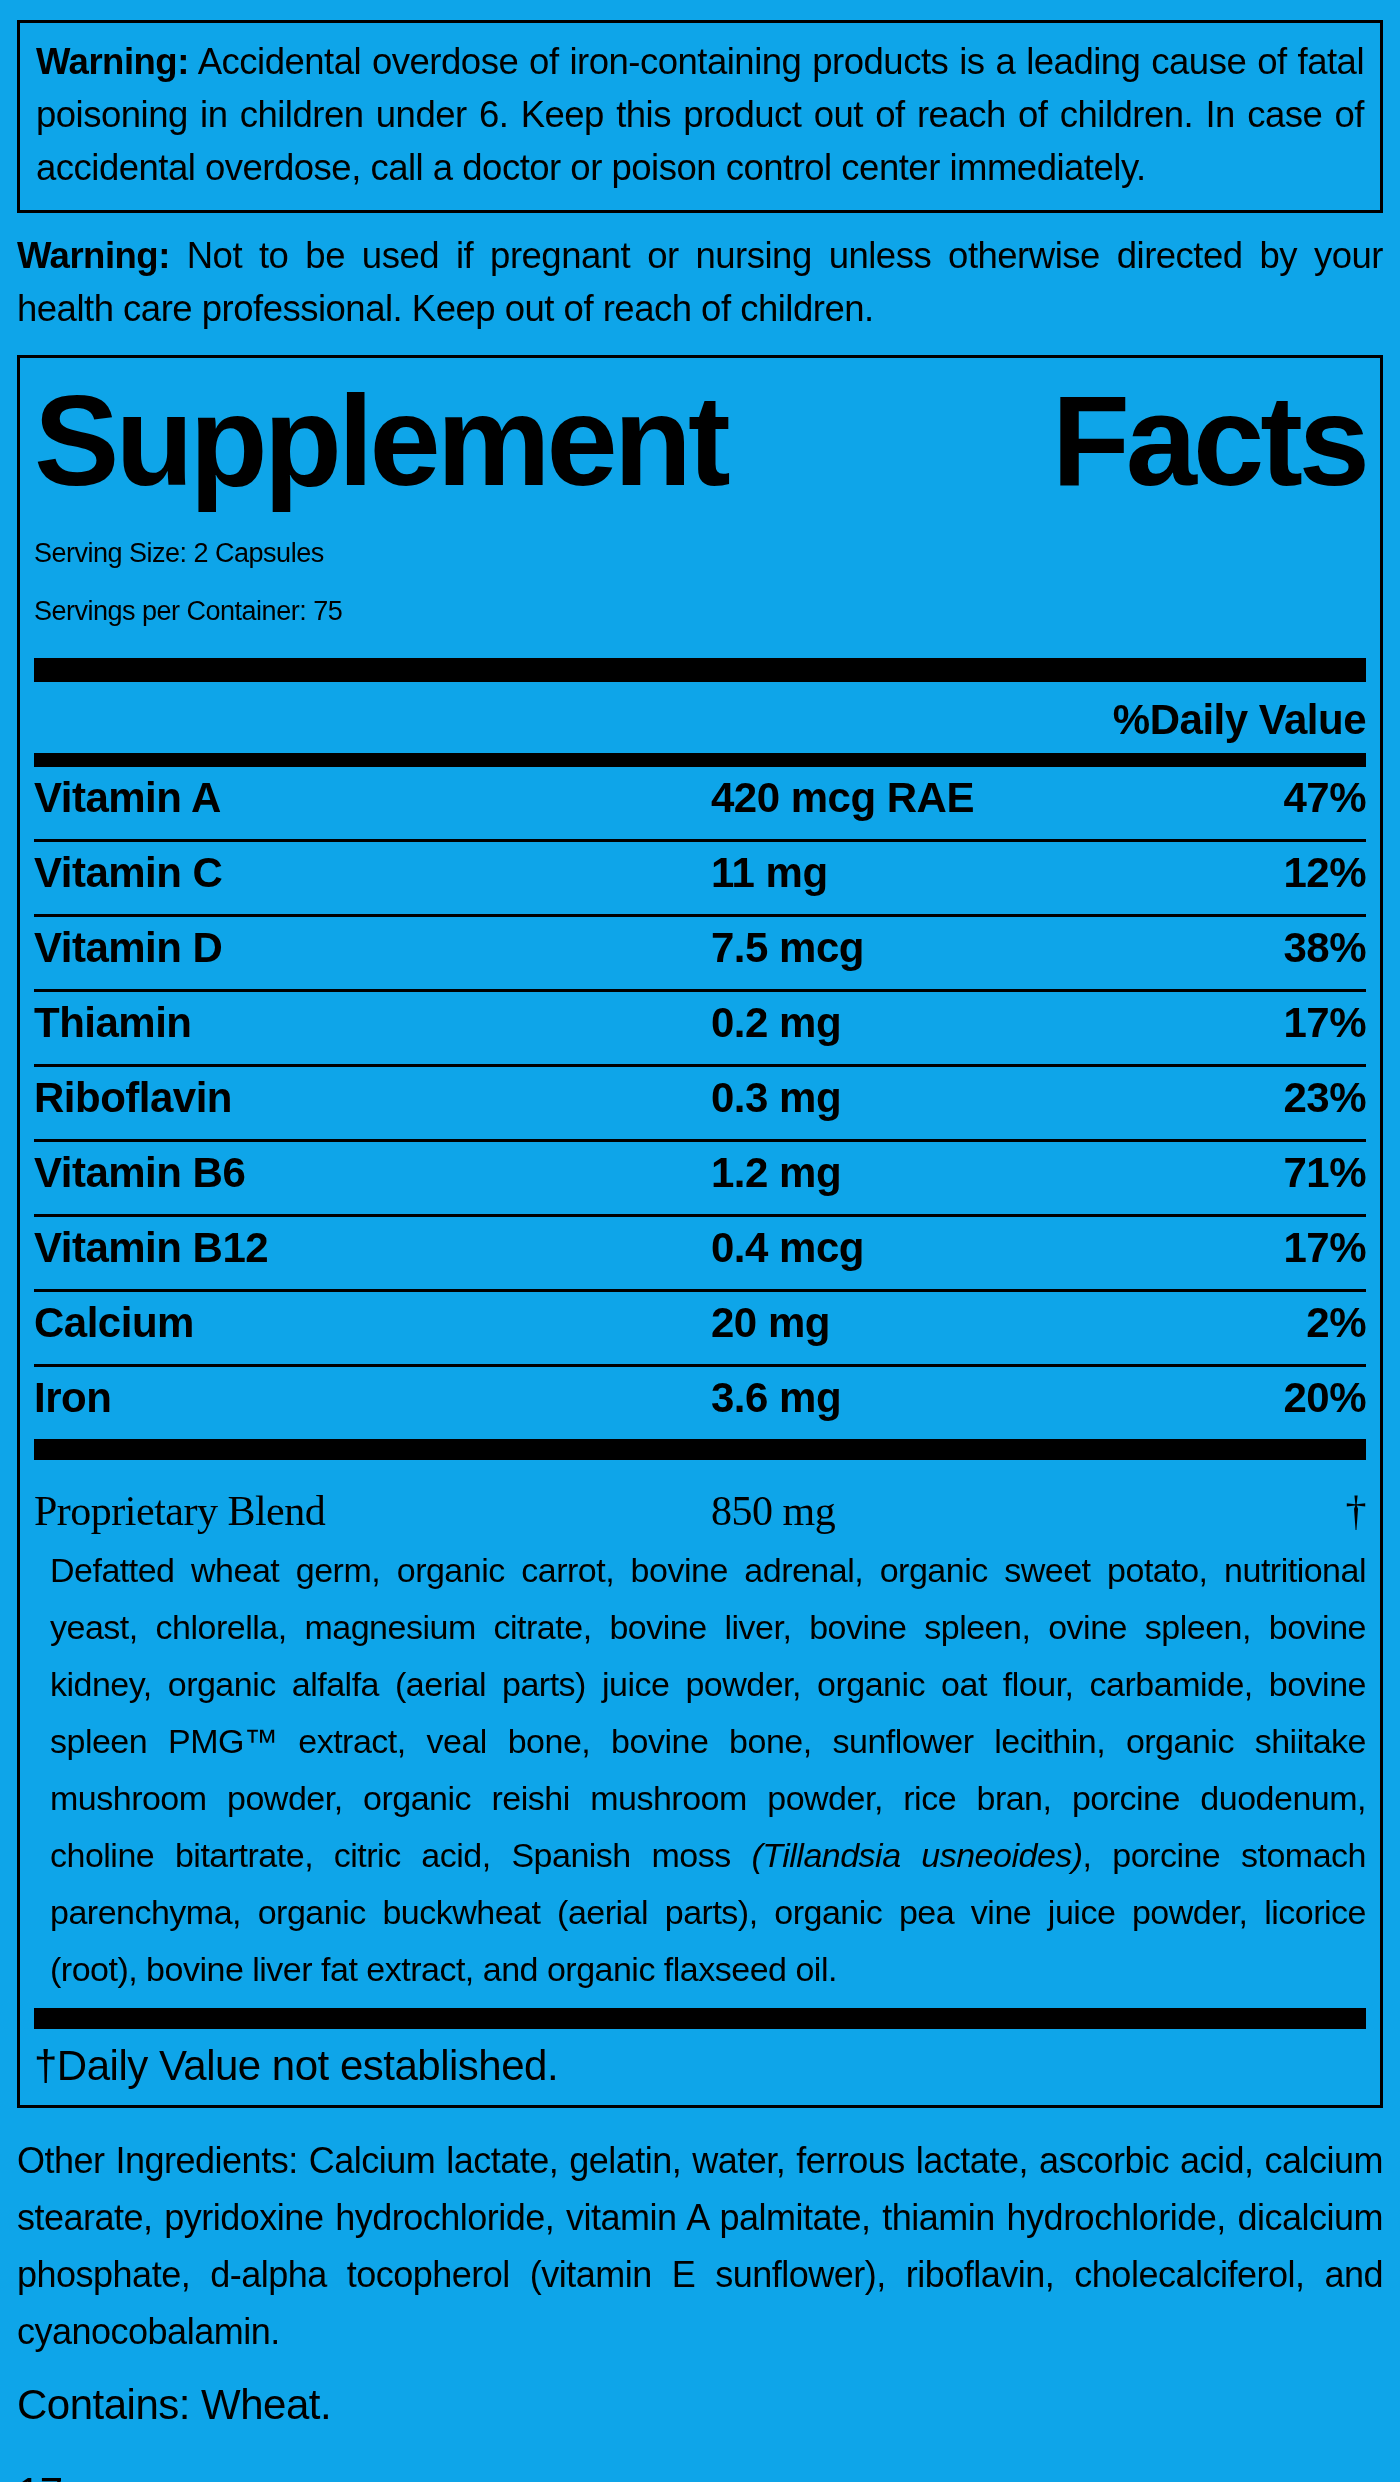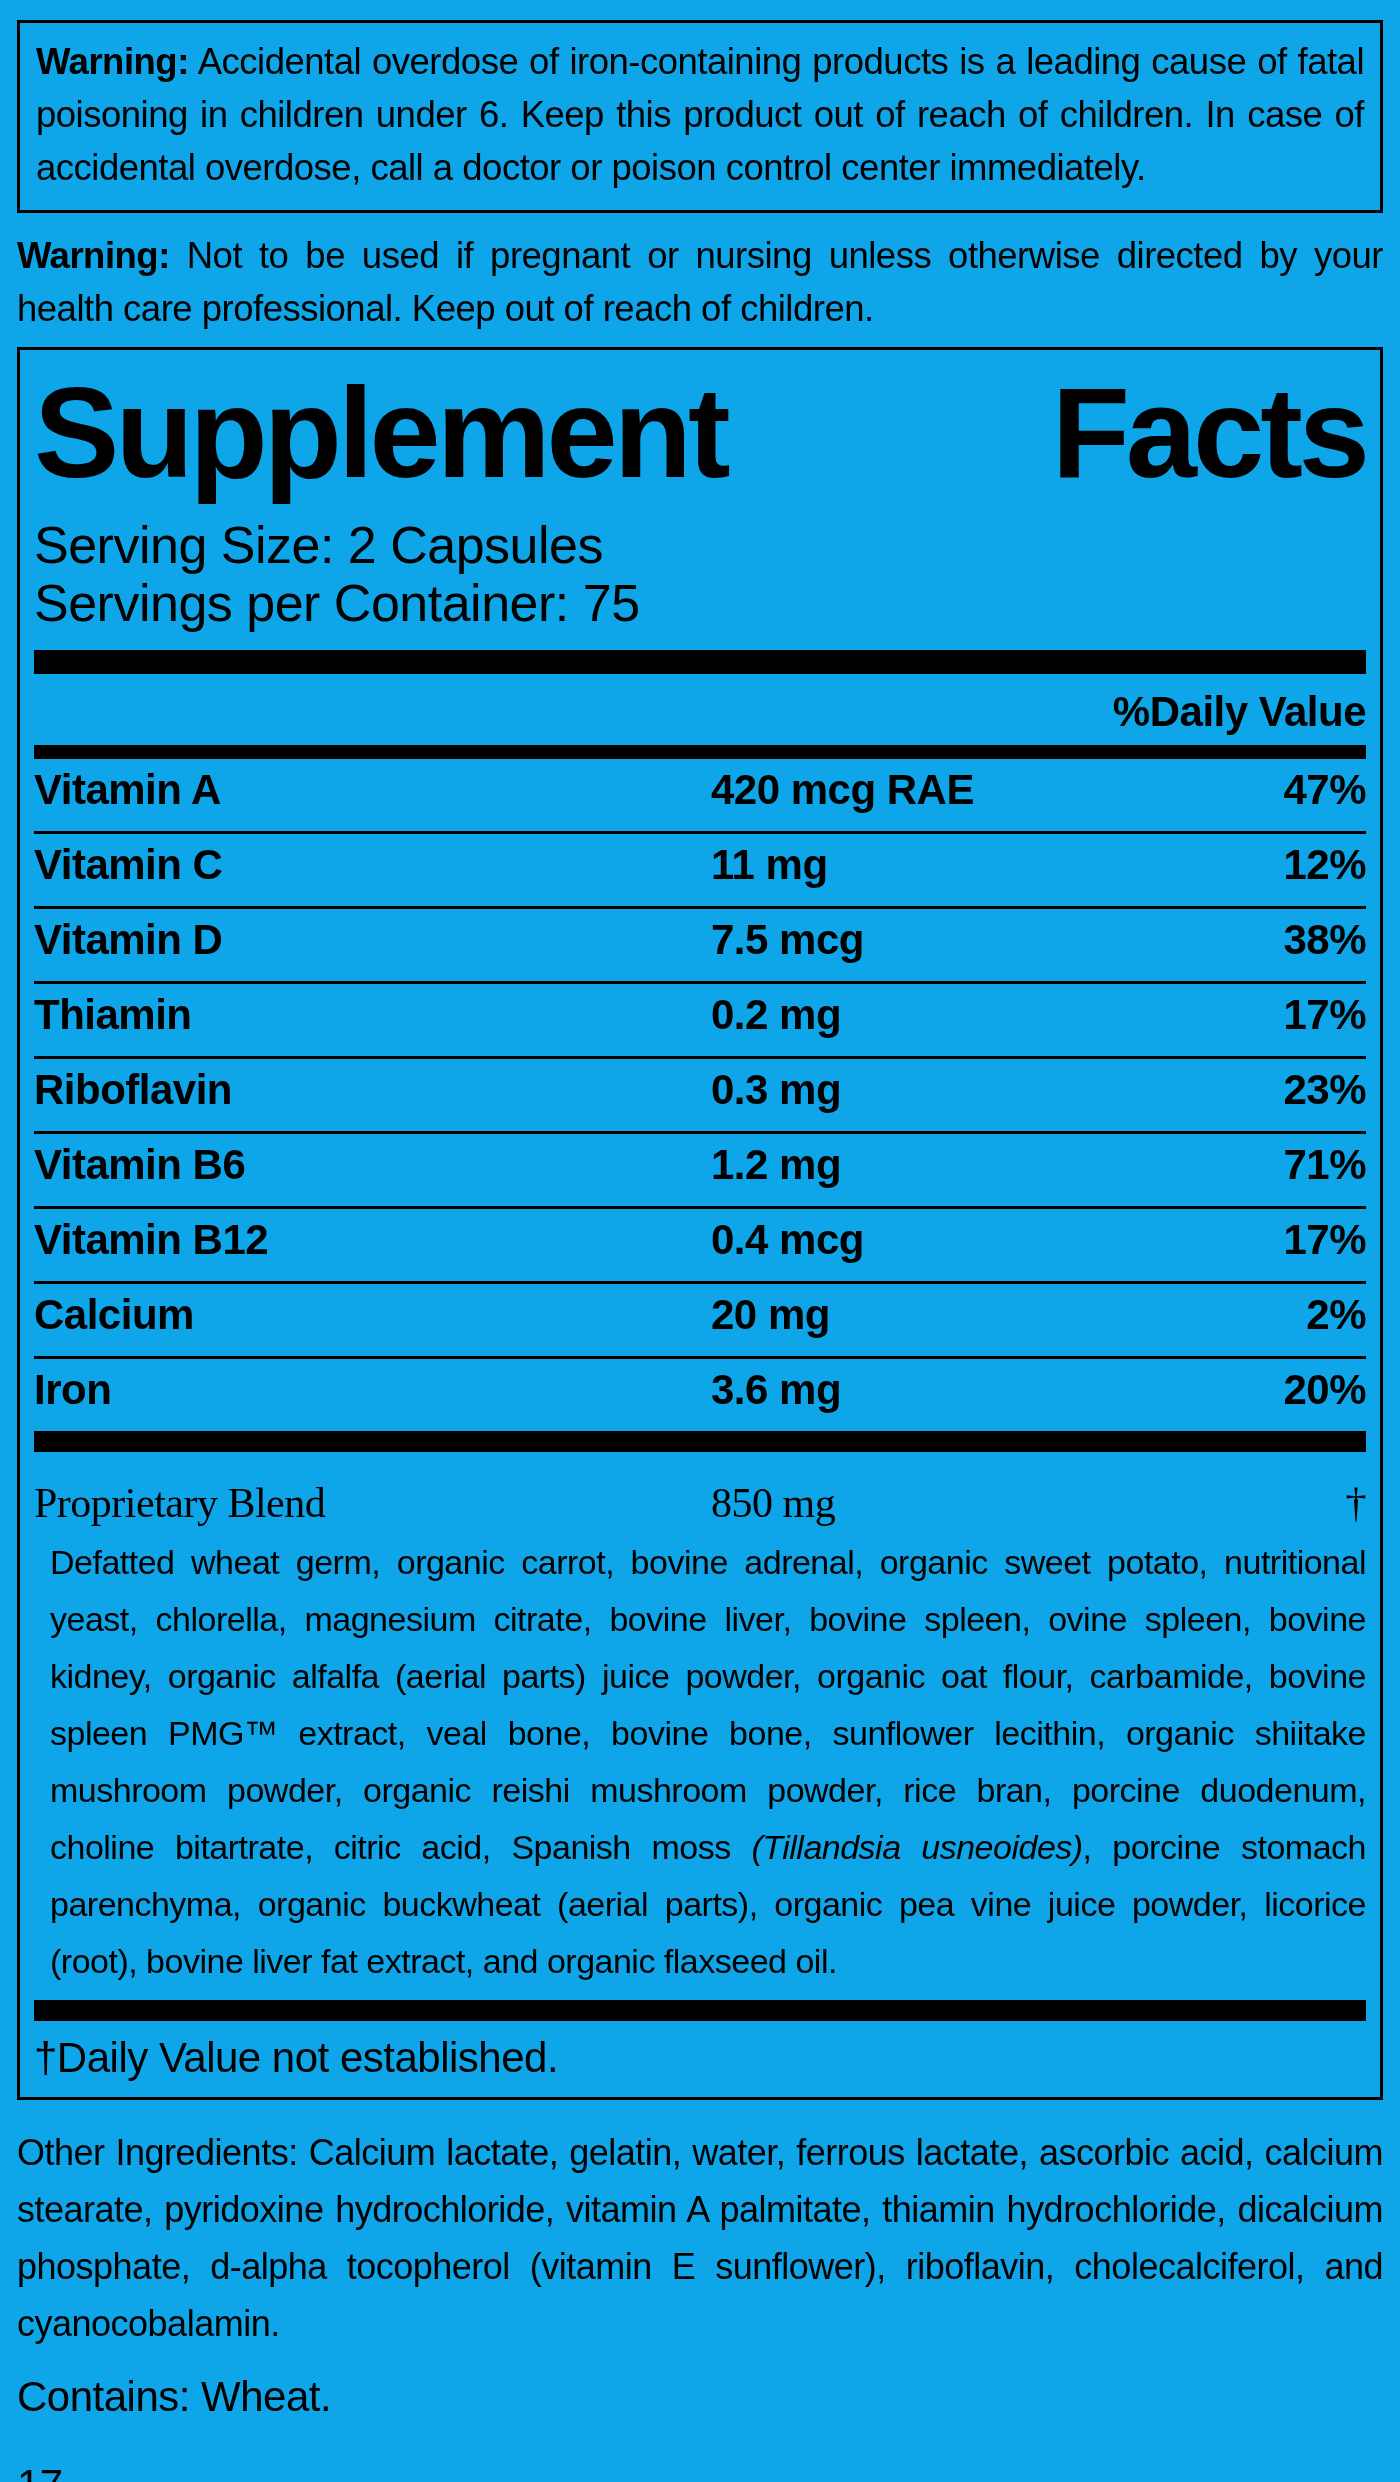--- a/index.html
+++ b/index.html
@@ -28,34 +28,34 @@
   .warning-note {
     margin: 16px 0 0;
     font-size: 36.5px;
     line-height: 53px;
     text-align: justify;
   }
   .bold { font-weight: bold; }
 
   
   .facts-panel {
-    margin-top: 12px;
+    margin-top: 20px;
     border: 3px solid #000;
     padding: 14px 14px 6px;
   }
   .facts-title {
     display: flex;
     justify-content: space-between;
     align-items: baseline;
     font-weight: bold;
     font-size: 128px;
     line-height: 1.08;
     letter-spacing: -4px;
   }
-  .serving-info { margin-top: 14px; font-size: 52px; line-height: 58px; }
+  .serving-info { margin-top: 14px; font-size: 27px; line-height: 58px; }
 
   .bar { background: #000; width: 100%; }
   .bar-1 { height: 24px; margin-top: 18px; }
   .bar-2 { height: 14px; }
   .bar-3 { height: 21px; }
   .bar-4 { height: 21px; margin-top: 10px; }
 
   .header-row {
     display: flex;
     align-items: baseline;

